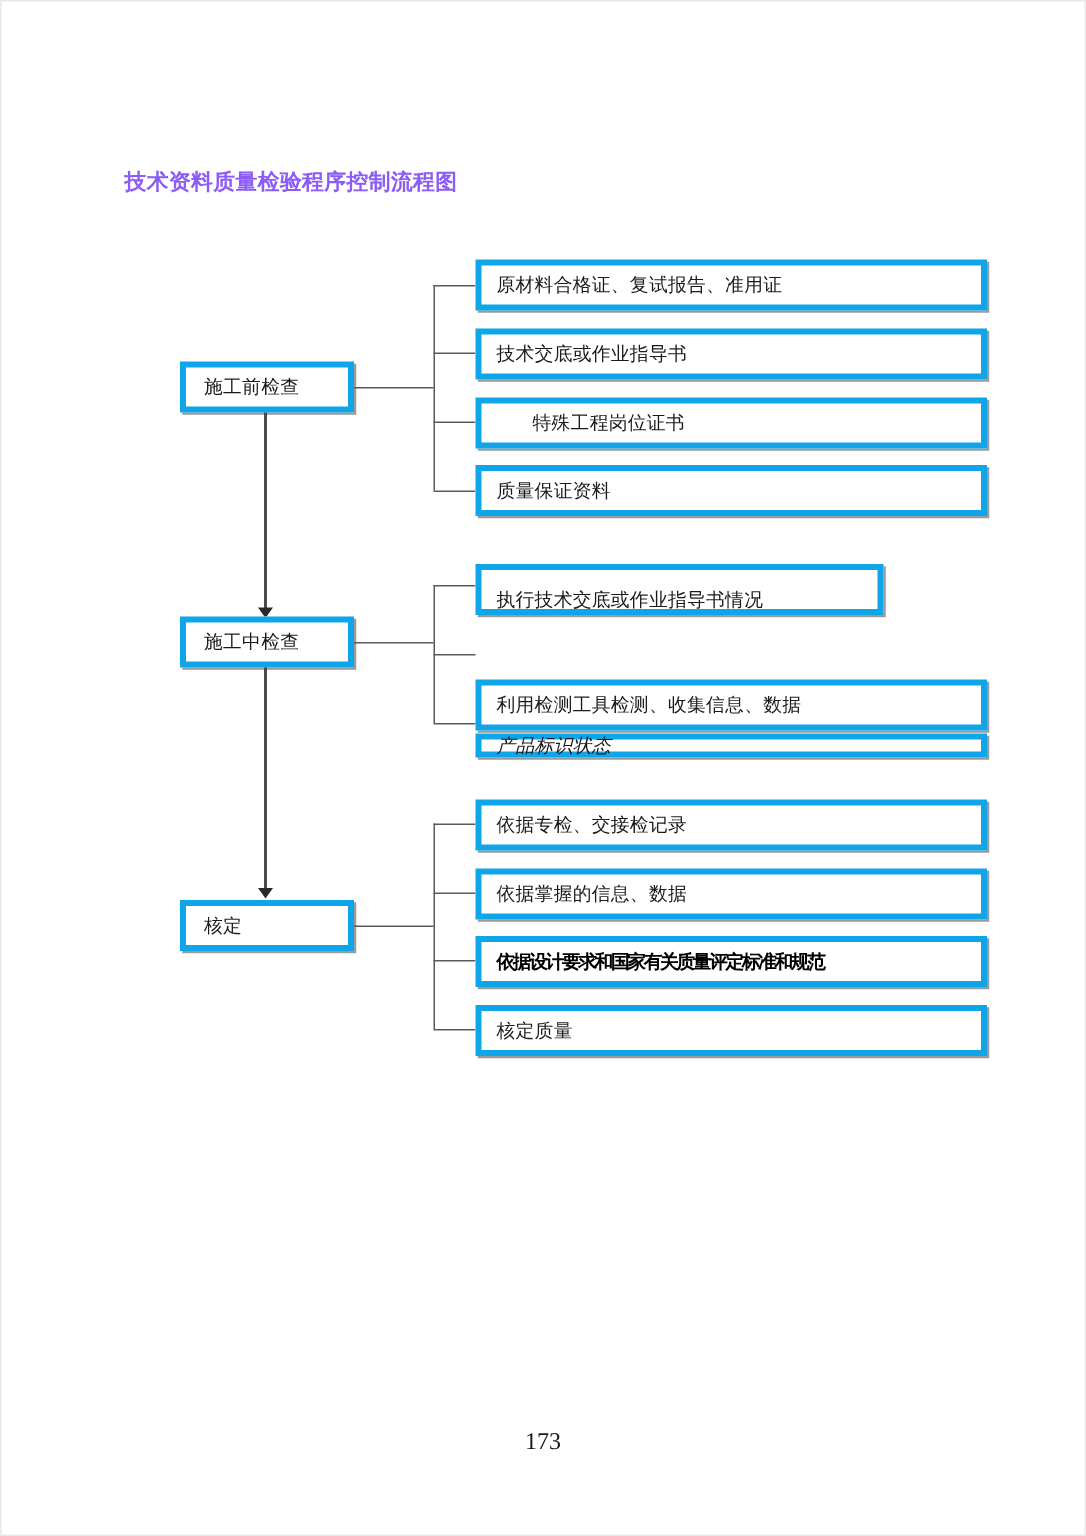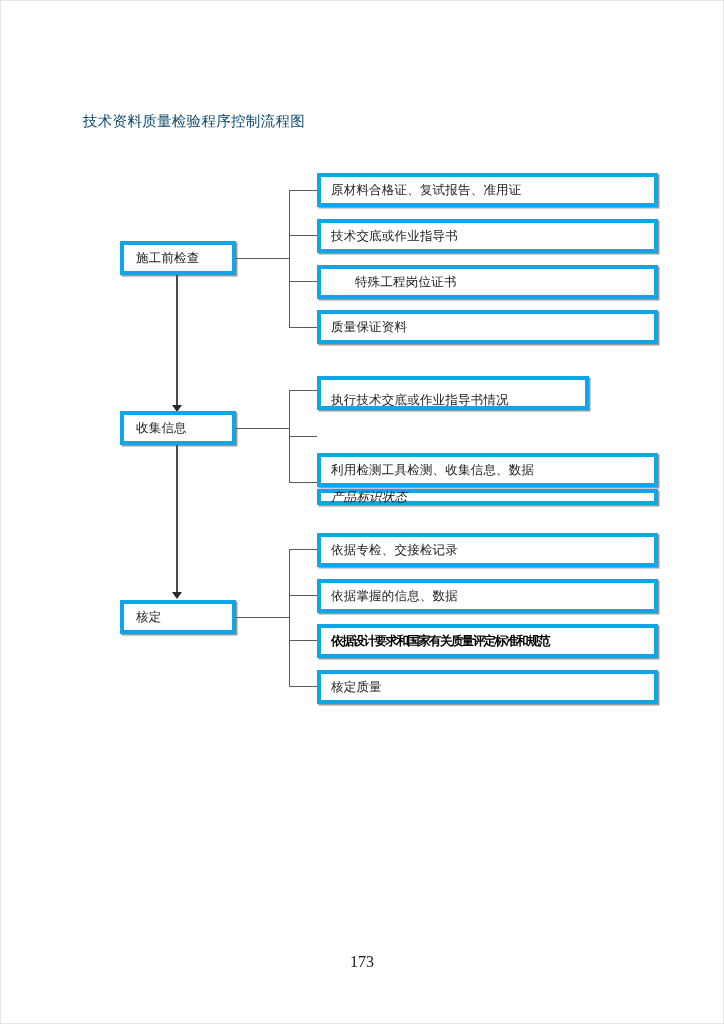--- a/index.html
+++ b/index.html
@@ -15,23 +15,23 @@
     position:absolute;left:0;top:0;width:724px;height:1024px;
     background:#fff;
     border:1px solid #e8e8e8;
     box-sizing:border-box;
   }
   
   .doc-title{
     position:absolute;
     left:82px;top:111px;
     font-size:14.5px;
-    font-weight:normal;
+    font-weight:bold;
     letter-spacing:0.3px;
-    color:#0c4a6e;
+    color:#8b5cf6;
     white-space:nowrap;
   }
   
   .node{
     position:absolute;
     box-sizing:border-box;
     background:#ffffff;
     border:4px solid #0ea5e9;
     box-shadow:1.5px 1.5px 0 0 #9a9a9a;
     display:flex;
@@ -115,21 +115,21 @@
     <span class="label">特殊工程岗位证书</span>
   </div>
   <div class="node" style="left:316px;top:309px;width:341px;height:34px;">
     <span class="label">质量保证资料</span>
   </div>
 
   <div class="arrow-line" style="left:175px;top:274px;height:134px;"></div>
   <div class="arrow-head" style="left:171px;top:404px;"></div>
 
   <div class="node stage" style="left:119px;top:410px;width:116px;height:34px;">
-    <span class="label">收集信息</span>
+    <span class="label">施工中检查</span>
   </div>
 
   <div class="hline" style="left:235px;top:427px;width:53px;"></div>
   <div class="vline" style="left:288px;top:389px;height:92px;"></div>
   <div class="hline" style="left:288px;top:389px;width:28px;"></div>
   <div class="hline" style="left:288px;top:435px;width:28px;"></div>
   <div class="hline" style="left:288px;top:481px;width:28px;"></div>
 
   <div class="node" style="left:316px;top:375px;width:272px;height:34px;align-items:flex-end;">
     <span class="label">执行技术交底或作业指导书情况</span>

